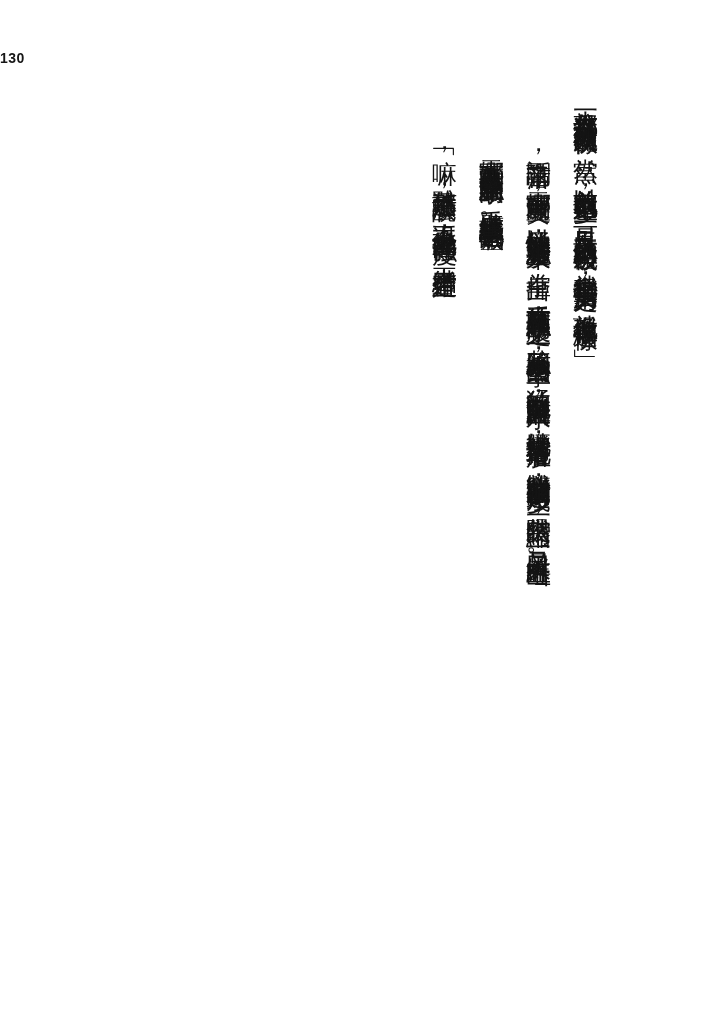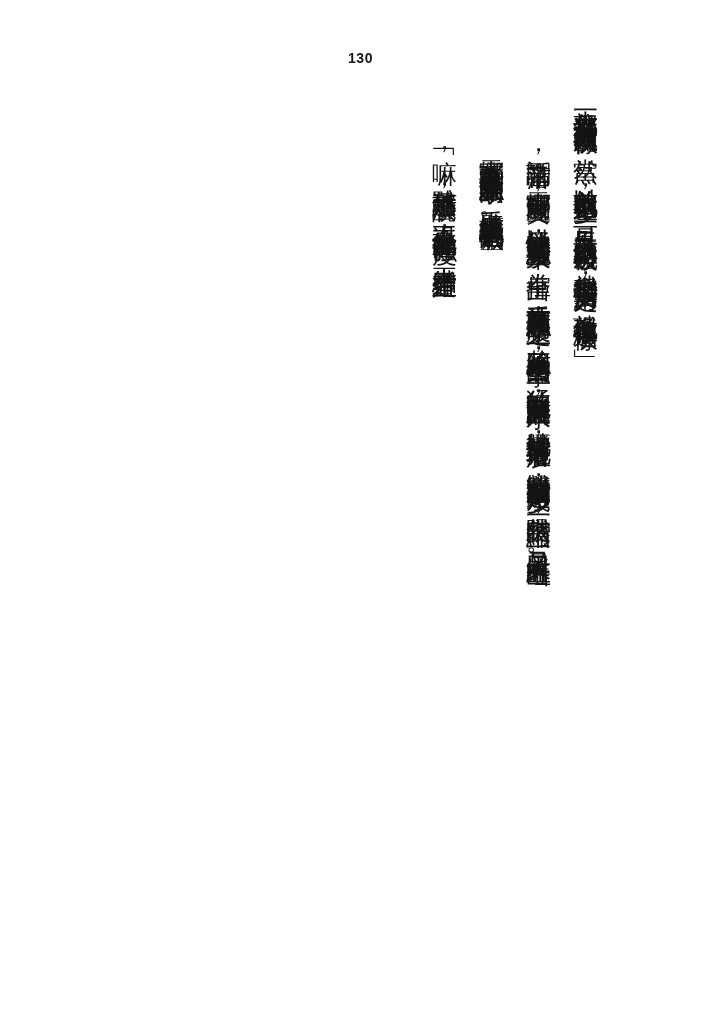--- a/index.html
+++ b/index.html
@@ -12,21 +12,20 @@
     width: 721px;
     height: 1020px;
     background: #ffffff;
     overflow: hidden;
   }
   .page-number {
     position: absolute;
     top: 50px;
     left: 0;
     width: 100%;
-    text-align: center;
     font-family: "Liberation Sans", "DejaVu Sans", sans-serif;
     font-weight: bold;
     font-size: 14px;
     color: #161616;
     letter-spacing: 0.5px;
   }
   .page-text {
     position: absolute;
     top: 90px;
     right: 112px;

